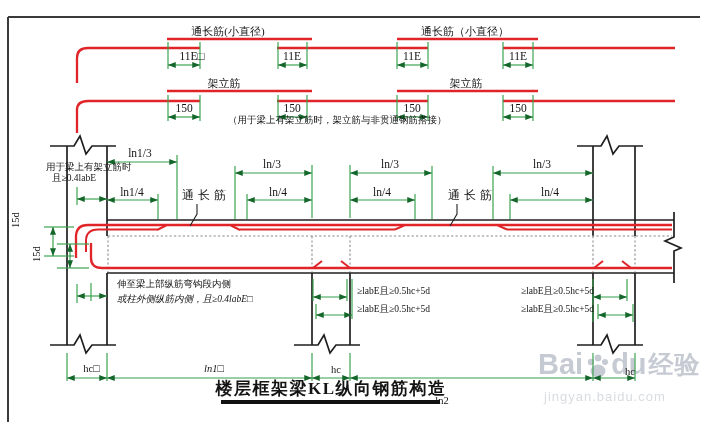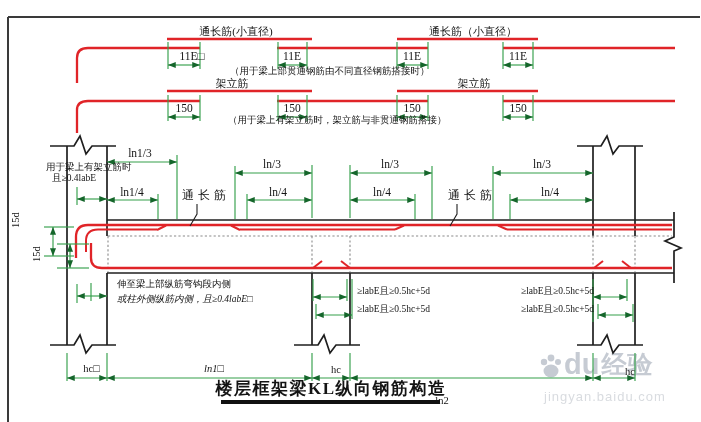--- a/index.html
+++ b/index.html
@@ -2,21 +2,21 @@
 <html style="--red: #e02428; --grn: #35a04b; --blk: #1f1f1f; --dot: #8a8a8a; --wm: #c6cbd3; --wm2: #d9dce0;"><head>
 <meta charset="utf-8">
 <style>
   html,body{margin:0;padding:0;background:#fff;}
   #stage{position:relative;width:701px;height:422px;background:#ffffff;overflow:hidden;
          font-family:"Liberation Serif","DejaVu Serif",serif;color:#111;}
   #linework{position:absolute;left:0;top:0;z-index:1;}
   .t{position:absolute;z-index:2;white-space:nowrap;font-size:10px;line-height:1.05;color:#141414;}
   .c{transform:translateX(-50%);}
   .cn{font-size:9.5px;}
-  .lbl{font-size:11px;margin-left:8px;}
+  .lbl{font-size:11px;}
   .dim{font-size:11.5px;}
   .sp{letter-spacing:4px;font-size:12px;}
   .rot{transform-origin:left top;transform:rotate(-90deg);font-size:10.5px;}
   .title{font-size:17px;letter-spacing:1.5px;font-weight:bold;}
   .rule{position:absolute;z-index:2;background:#111;}
   .wm{position:absolute;z-index:0;display:flex;align-items:flex-end;gap:2px;
       font-family:"Liberation Sans","DejaVu Sans",sans-serif;font-weight:bold;}
   .wm-bai{font-size:29px;color:var(--wm);}
   .wm-cn{font-size:25px;color:var(--wm);letter-spacing:1px;}
   .wm-url{position:absolute;z-index:0;font-family:"Liberation Sans","DejaVu Sans",sans-serif;
@@ -28,20 +28,21 @@
   svg .grn{stroke:var(--grn);stroke-width:1.15;fill:none;}
   svg .dot{stroke:var(--dot);stroke-width:1.1;fill:none;stroke-dasharray:2.2 2.2;}
   svg .bor{stroke:#3a3a3a;stroke-width:2;fill:none;}
 </style>
 </head>
 <body>
 
 <div id="stage">
 
   <div class="wm" style="left:538px;top:348px;">
+    <span class="wm-bai">Bai</span>
     <svg width="24" height="28" viewBox="0 0 24 28">
       <circle cx="6" cy="9" r="3.2" fill="#c6cbd3"></circle>
         <circle cx="13" cy="5" r="3.4" fill="#c6cbd3"></circle>
       <circle cx="20" cy="9" r="3.0" fill="#c6cbd3"></circle>
         <ellipse cx="13" cy="18" rx="7.5" ry="6.5" fill="#c6cbd3"></ellipse>
     </svg>
     <span class="wm-bai">du</span>
     <span class="wm-cn">经验</span>
   </div>
   <div class="wm-url" style="left:544px;top:389px;">jingyan.baidu.com</div>
@@ -231,21 +232,20 @@
       <line class="grn" x1="593" y1="378" x2="635" y2="378" marker-start="url(#ar)" marker-end="url(#ar)"></line>
     </g>
   </svg>
 
   <div class="t lbl c" style="left:228px;top:26px;">通长筋(小直径)</div>
   <div class="t lbl c" style="left:465px;top:26px;">通长筋（小直径）</div>
   <div class="t dim c" style="left:192px;top:50px;">11E□</div>
   <div class="t dim c" style="left:292px;top:50px;">11E</div>
   <div class="t dim c" style="left:412px;top:50px;">11E</div>
   <div class="t dim c" style="left:518px;top:50px;">11E</div>
-  <div class="t cn" style="left:230px;top:67px;">（用于梁上部贯通钢筋由不同直径钢筋搭接时）</div>
 
   <div class="t lbl c" style="left:224px;top:78px;">架立筋</div>
   <div class="t lbl c" style="left:466px;top:78px;">架立筋</div>
   <div class="t dim c" style="left:184px;top:102px;">150</div>
   <div class="t dim c" style="left:292px;top:102px;">150</div>
   <div class="t dim c" style="left:412px;top:102px;">150</div>
   <div class="t dim c" style="left:518px;top:102px;">150</div>
   <div class="t cn" style="left:228px;top:116px;">（用于梁上有架立筋时，架立筋与非贯通钢筋搭接）</div>
 
   <div class="t cn" style="left:46px;top:163px;">用于梁上有架立筋时</div>

